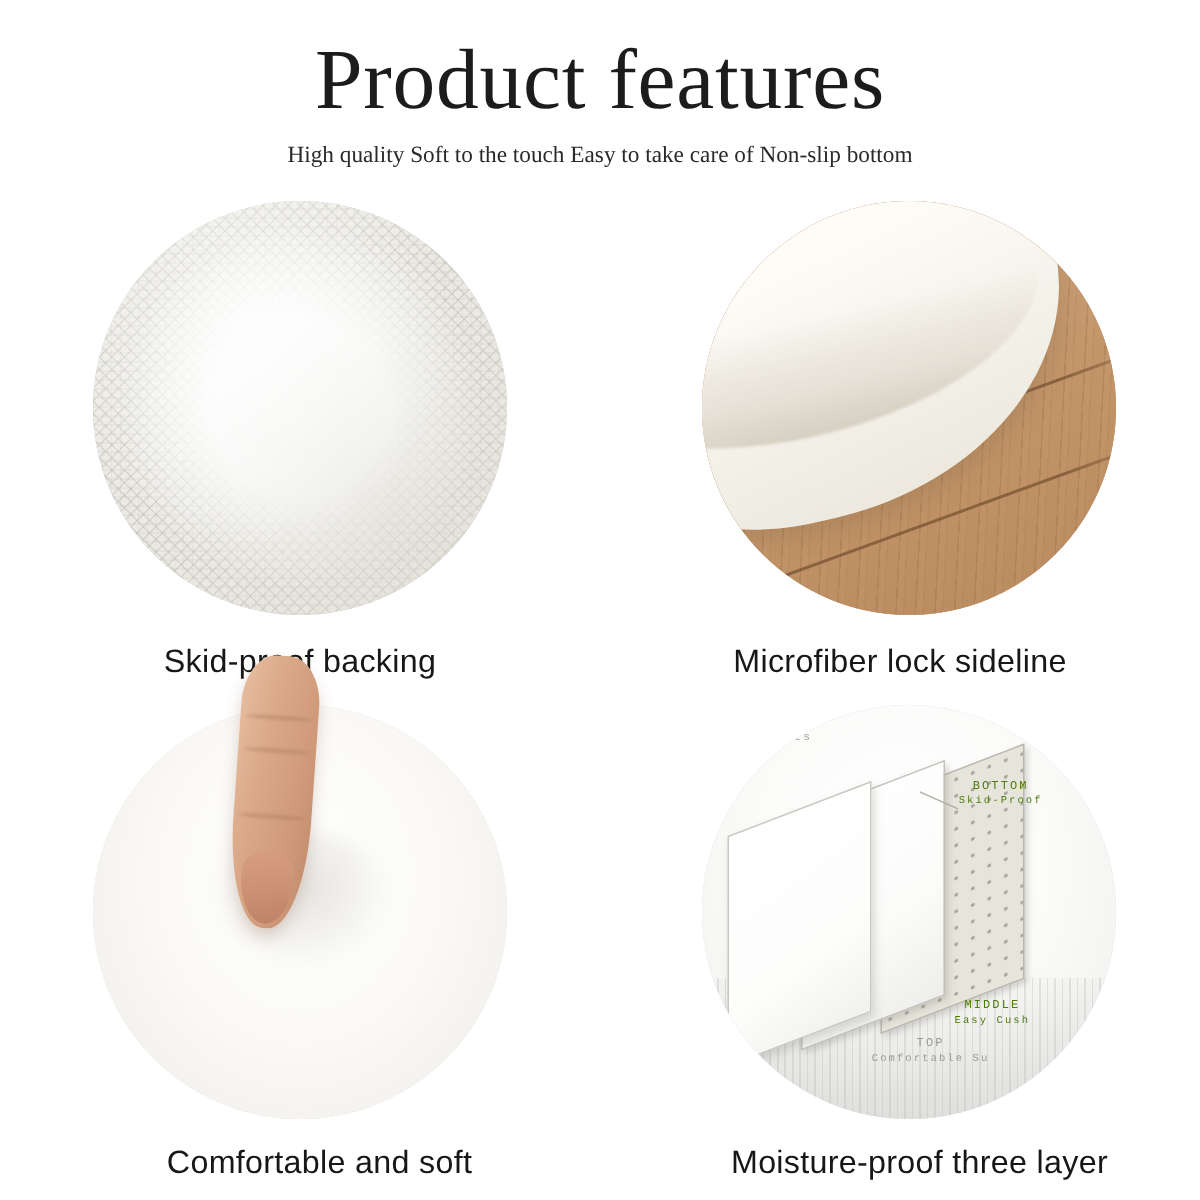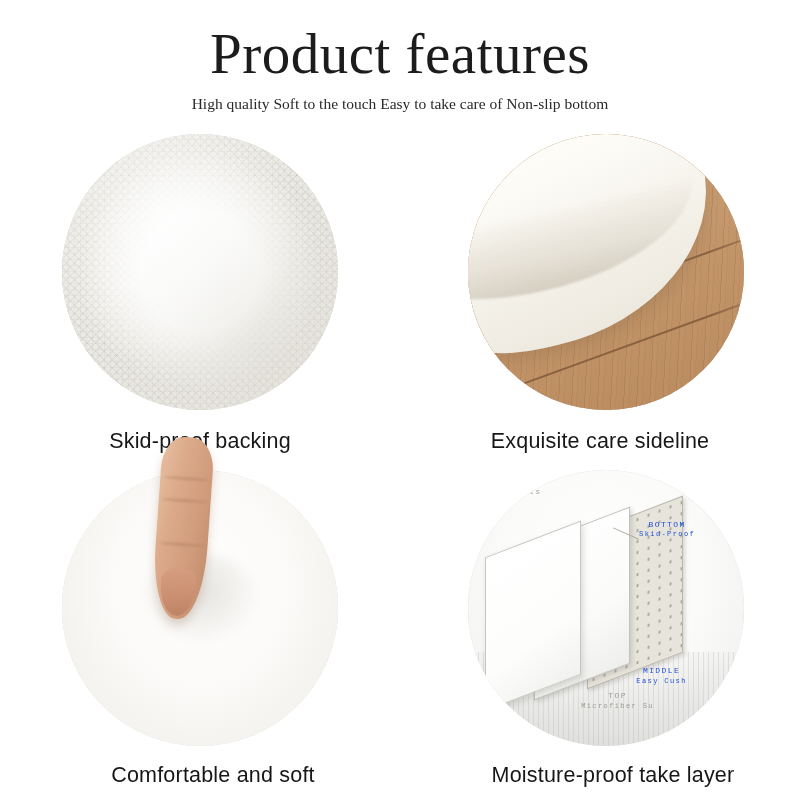--- a/index.html
+++ b/index.html
@@ -250,21 +250,21 @@
     top: 25%;
     width: 34%;
     height: 55%;
     background: linear-gradient(160deg, #ffffff 0%, #fdfdfc 65%, #f1f1ef 100%);
     border: 1px solid #c8c6c0;
     box-shadow: 2px 4px 6px rgba(140,138,132,0.30);
   }
   .diag-label {
     position: absolute;
     font-family: "Liberation Mono", monospace;
-    color: #1d4ed8;
+    color: #4d7c0f;
     letter-spacing: 1.4px;
     white-space: nowrap;
     line-height: 1.35;
   }
   .diag-label .lbl-main { font-size: 8px; display: block; }
   .diag-label .lbl-sub  { font-size: 7px; display: block; }
   .lbl-products {
     left: 9%; top: 6%;
     font-size: 7.5px;
     color: #a5a29c;
@@ -305,21 +305,21 @@
       <div class="circle ring">
         <div class="wood">
           <div class="plank-seam s1"></div>
           <div class="plank-seam s2"></div>
         </div>
         <div class="mat-corner">
           <div class="mat-lip"></div>
         </div>
       </div>
     </div>
-    <div class="caption">Exquisite care sideline</div>
+    <div class="caption">Microfiber lock sideline</div>
   </div>
 
   <div class="feature-cell cell-3">
     <div class="circle-wrap">
       <div class="circle ring">
         <div class="soft-bg"></div>
         <div class="dimple"></div>
       </div>
       <div class="finger">
         <div class="knuckle k1"></div>
@@ -350,20 +350,20 @@
           <span class="lbl-sub">Skid-Proof</span>
         </div>
 
         <div class="diag-label lbl-middle">
           <span class="lbl-main">MIDDLE</span>
           <span class="lbl-sub">Easy Cush</span>
         </div>
 
         <div class="diag-label lbl-top">
           <span class="lbl-main">TOP</span>
-          <span class="lbl-sub">Microfiber Su</span>
+          <span class="lbl-sub">Comfortable Su</span>
         </div>
       </div>
     </div>
-    <div class="caption">Moisture-proof take layer</div>
+    <div class="caption">Moisture-proof three layer</div>
   </div>
 
 </div>
 
 </body></html>

